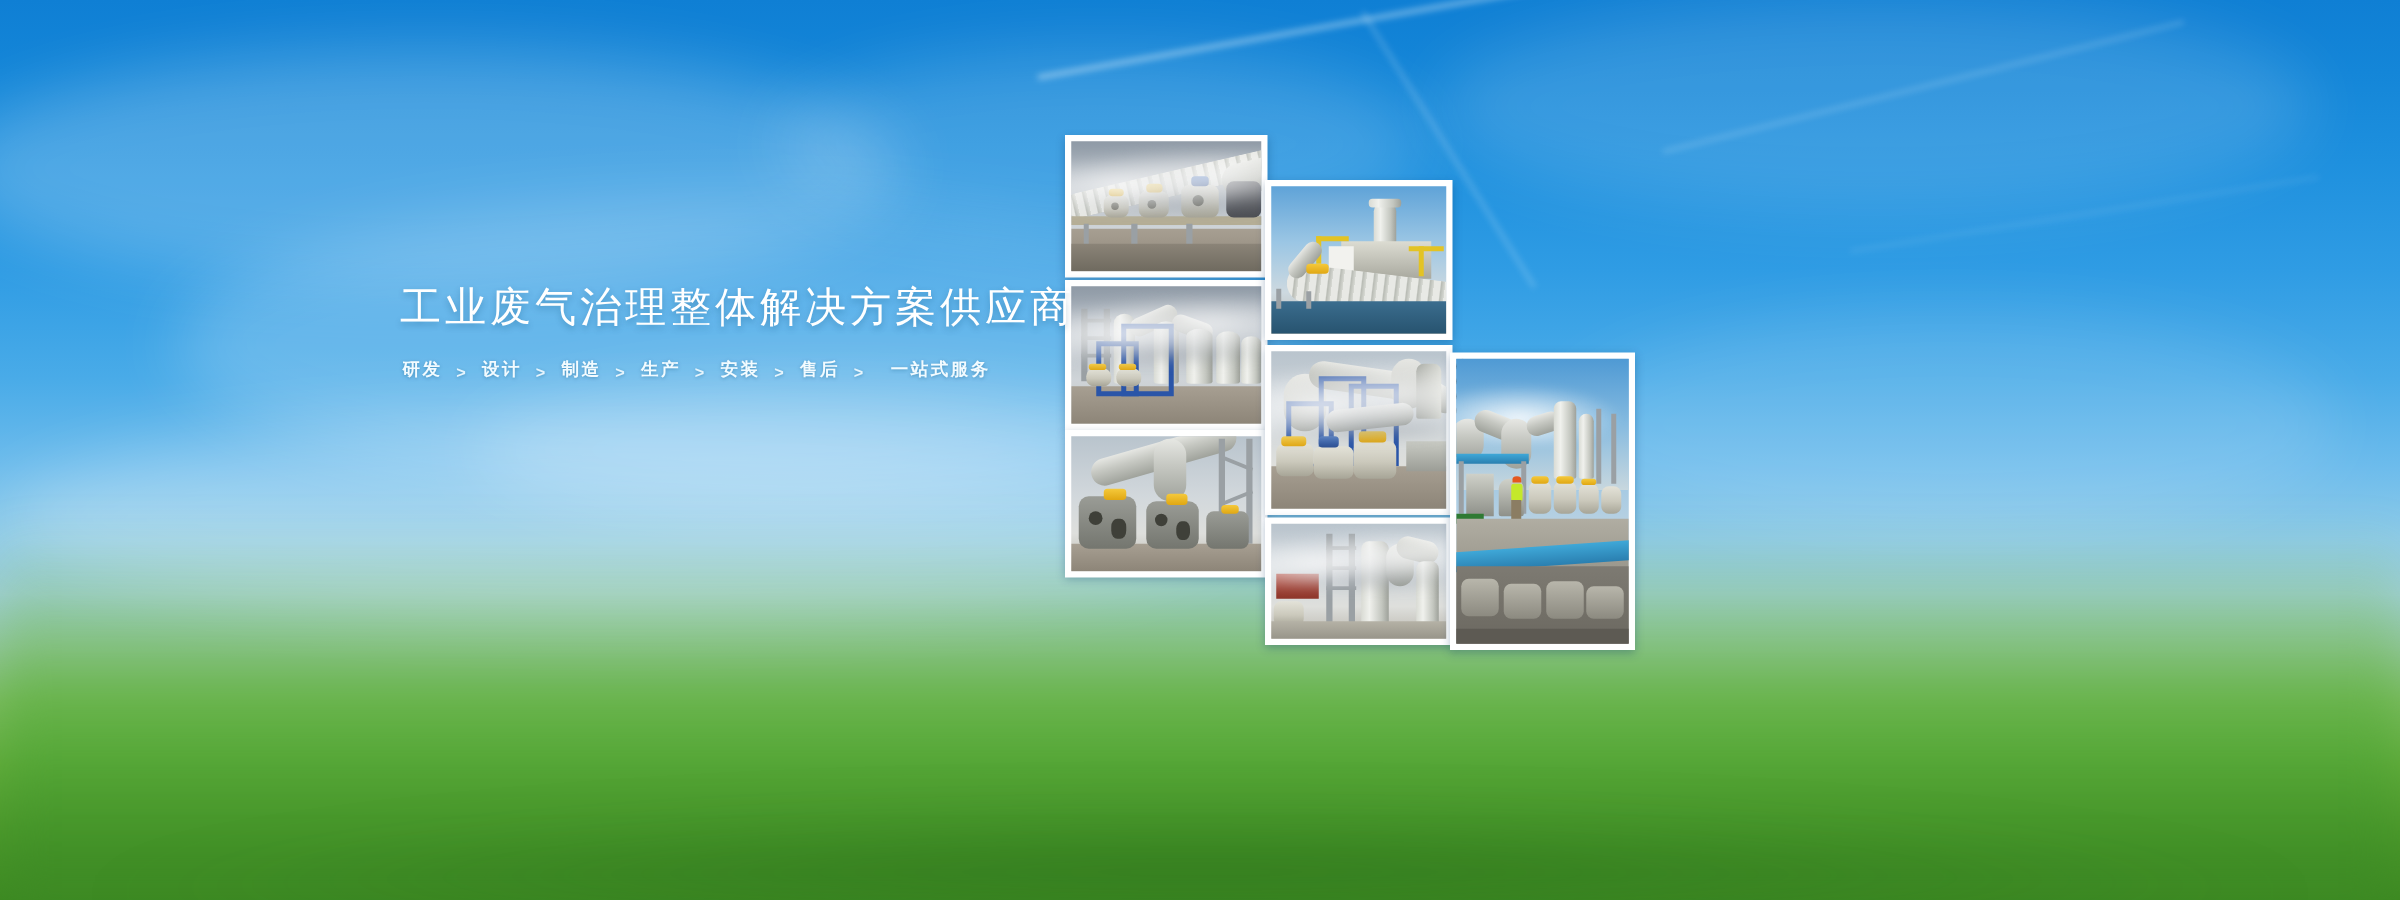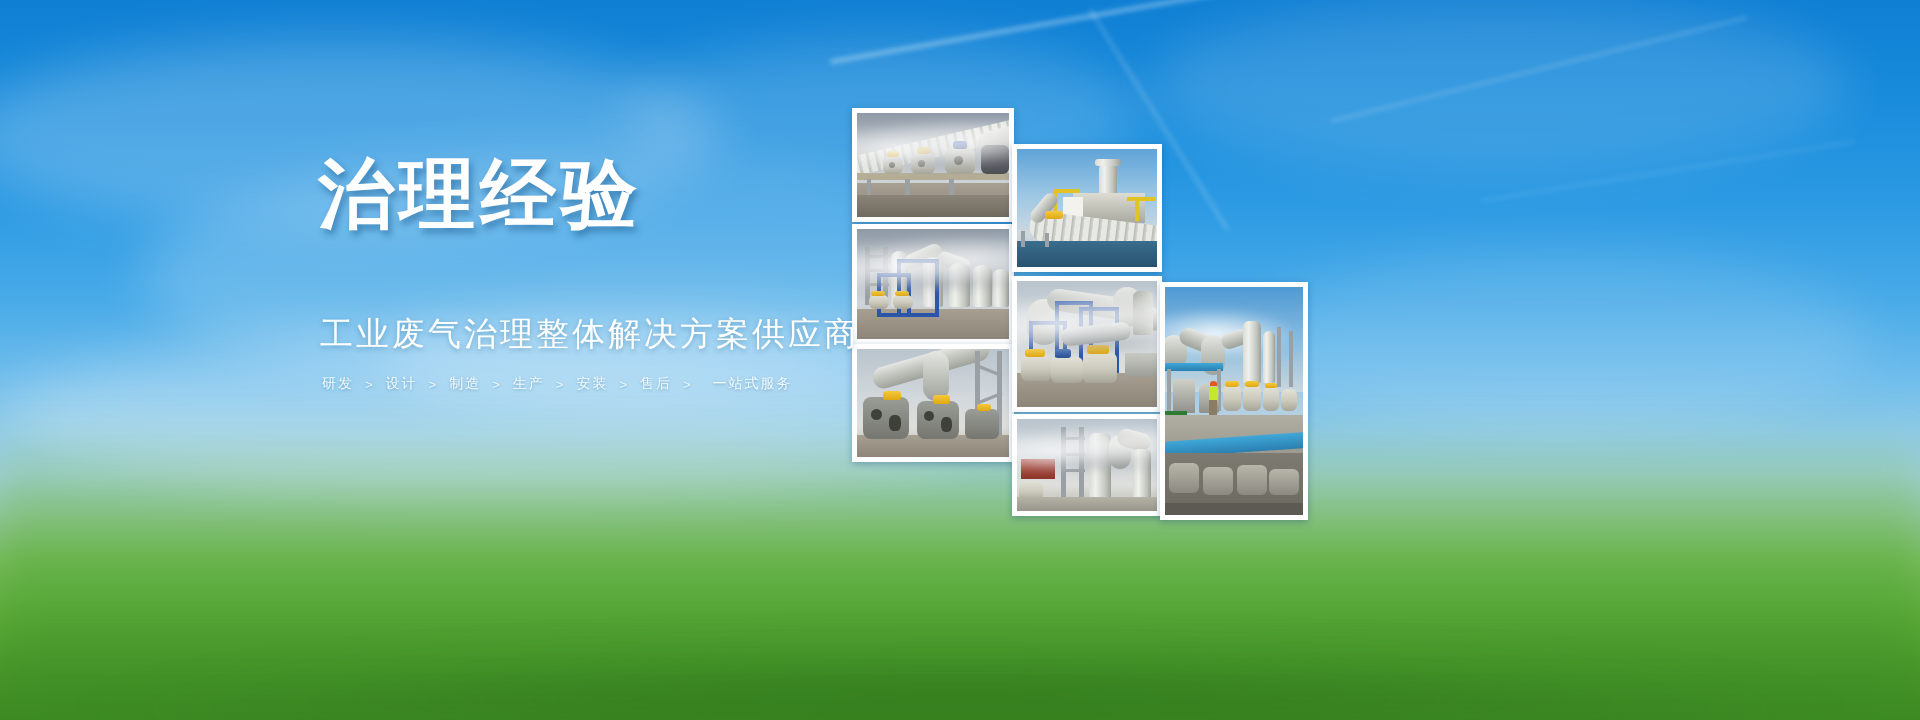--- a/index.html
+++ b/index.html
@@ -56,23 +56,24 @@
     color:#ffffff;font-weight:bold;font-size:76px;line-height:88px;
     letter-spacing:5px;margin:0;
     text-shadow:3px 5px 7px rgba(0,60,110,.42);
     white-space:nowrap;
   }
   .subtitle{
     margin:74px 0 0 2px;color:#ffffff;font-size:33px;letter-spacing:3px;
     font-weight:400;text-shadow:0 2px 5px rgba(0,70,110,.30);white-space:nowrap;
   }
   .crumbs{
-    margin:18px 0 0 4px;display:flex;align-items:center;
+    margin:18px 0 0 4px;display:flex;align-items:flex-end;
     color:#f2fbff;font-size:14px;letter-spacing:2px;
     text-shadow:0 1px 3px rgba(0,70,110,.35);
+    font-weight:bold;
   }
   .crumbs .step{white-space:nowrap;}
   .crumbs .sep{margin:0 11px;opacity:.9;font-size:13px;}
   .crumbs .final{margin-left:9px;}
 
   
   #collage{position:absolute;left:0;top:0;width:1920px;height:720px;}
   .shot{position:absolute;background:#fff;padding:5px;
         box-shadow:0 2px 7px rgba(0,50,95,.30);overflow:hidden;}
   .shot .ph{width:100%;height:100%;position:relative;overflow:hidden;}
@@ -309,21 +310,20 @@
         <div class="hole" style="left:46px;top:190px;width:10px;height:12px;background:#45443d;border-radius:50%;"></div>
         <div class="hole" style="left:80px;top:188px;width:10px;height:12px;background:#45443d;border-radius:50%;"></div>
         <div class="hole" style="left:112px;top:191px;width:10px;height:11px;background:#45443d;border-radius:50%;"></div>
         <div style="position:absolute;left:0;bottom:0;width:100%;height:12px;background:#5d5a53;"></div>
       </div>
     </div>
 
   </div>
 
   <div id="copy">
-    <h1 class="headline">治理经验</h1>
 
     <div class="subtitle">工业废气治理整体解决方案供应商</div>
 
     <div class="crumbs">
       <span class="step">研发</span>
       <span class="sep">&gt;</span>
       <span class="step">设计</span>
       <span class="sep">&gt;</span>
       <span class="step">制造</span>
       <span class="sep">&gt;</span>

